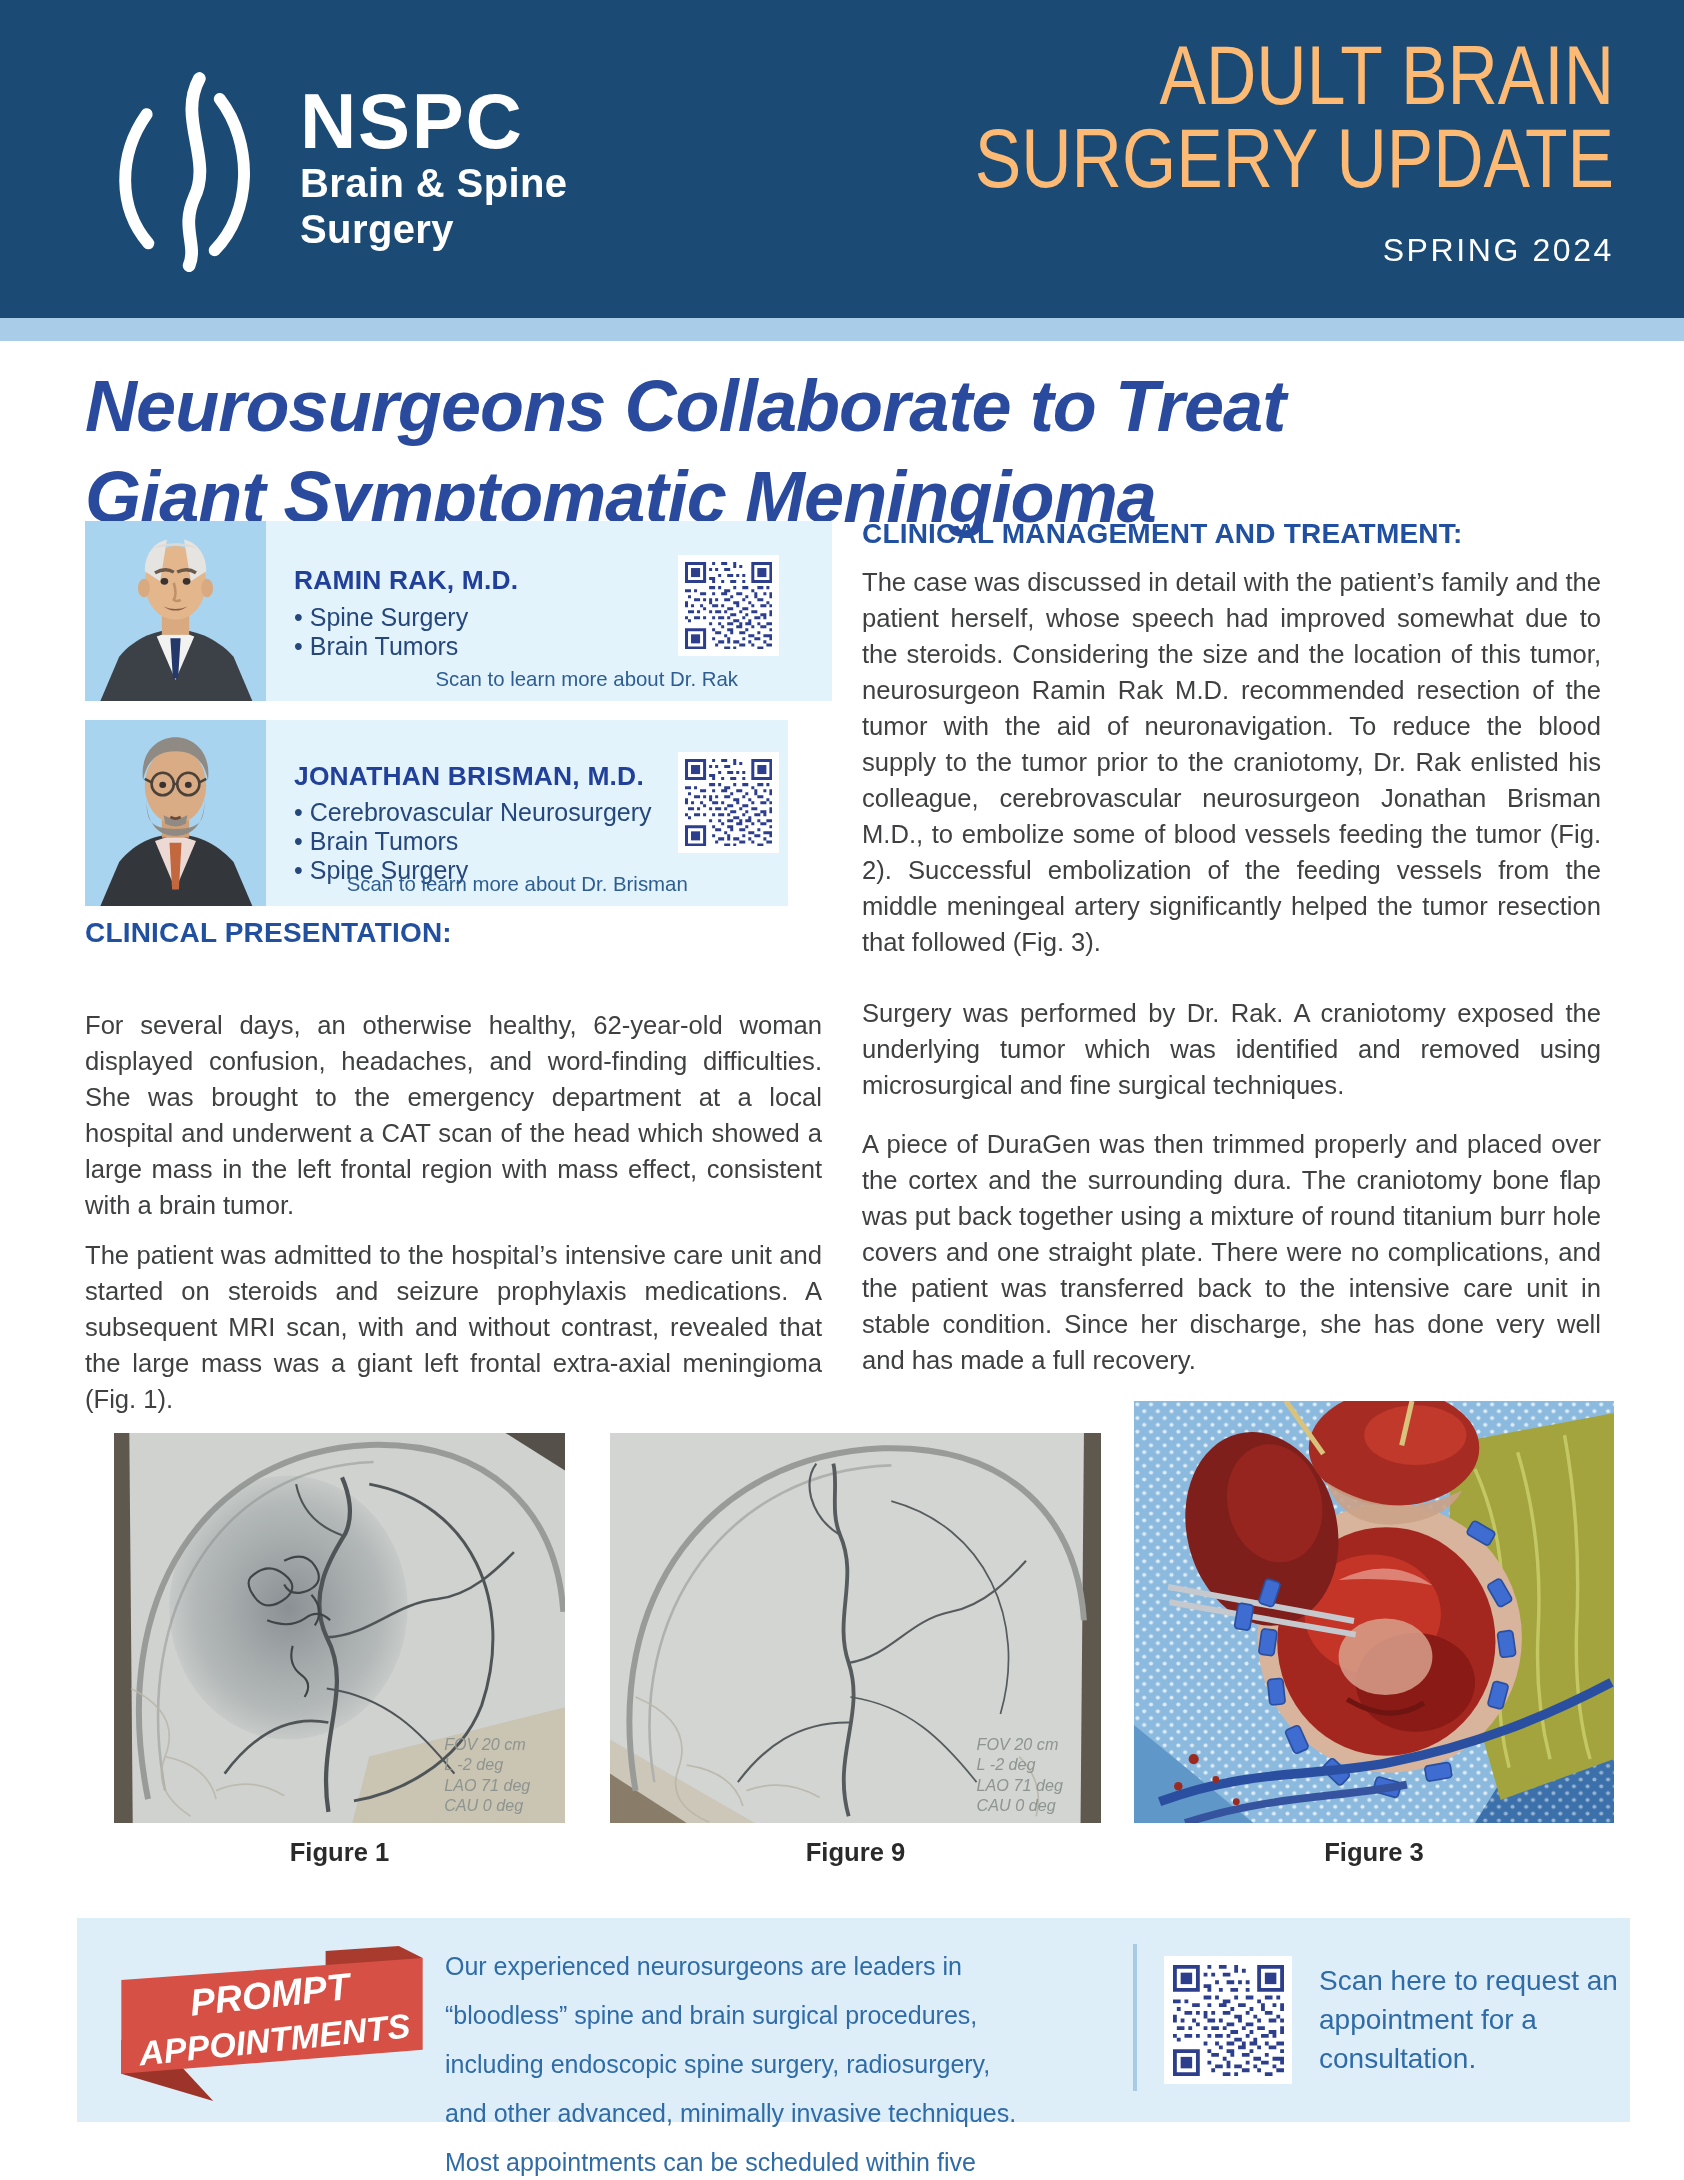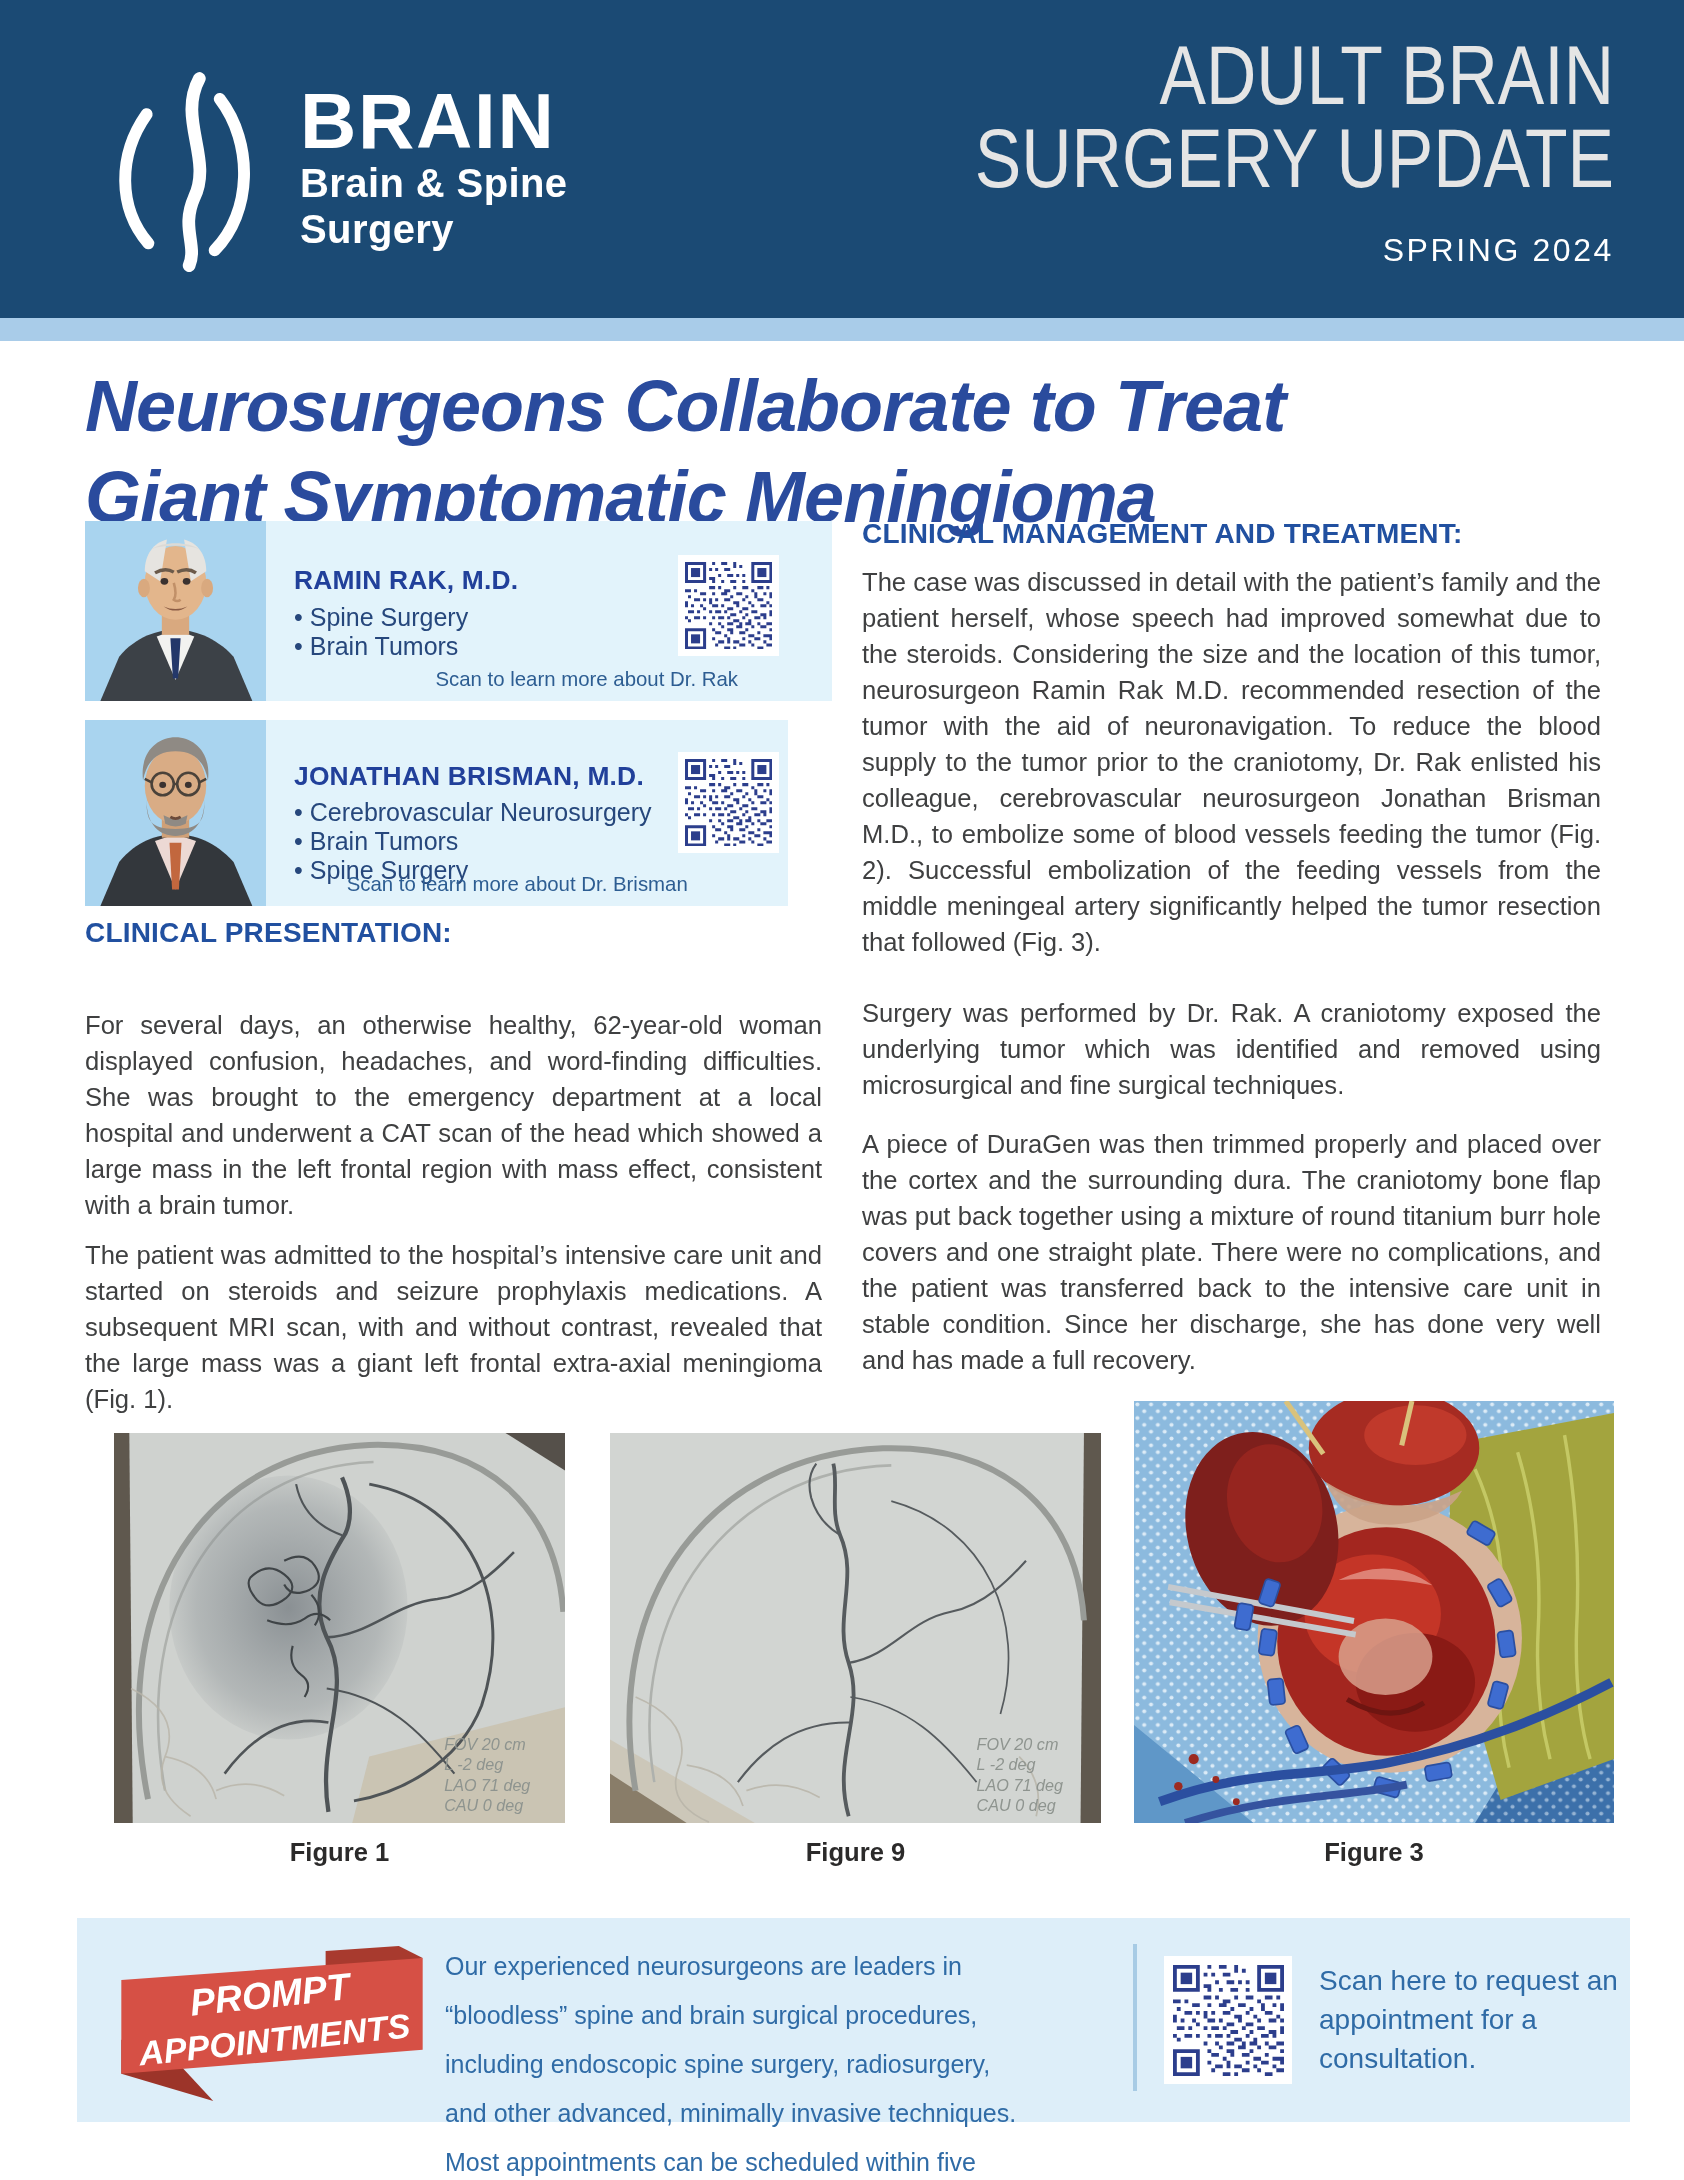--- a/index.html
+++ b/index.html
@@ -7,21 +7,21 @@
         font-family:"Liberation Sans", sans-serif;}
   .abs{position:absolute;}
 
   
   .header{left:0;top:0;width:1685px;height:318px;background:#1b4a74;}
   .stripe{left:0;top:318px;width:1685px;height:23px;background:#a9cce9;}
   .logo-icon{left:109px;top:70px;width:179px;height:204px;}
   .logo-text{left:300px;top:82px;color:#ffffff;}
   .logo-acronym{font-size:78px;font-weight:700;letter-spacing:1.7px;line-height:1.0;}
   .logo-line{font-size:40px;font-weight:700;line-height:1.15;letter-spacing:0.4px;}
-  .hdr-title{right:71px;top:34px;text-align:right;color:#e5e5e5;font-weight:400;}
+  .hdr-title{right:71px;top:34px;text-align:right;color:#fdba74;font-weight:400;}
   .hdr-title .tl{display:block;font-size:83px;line-height:1.0;transform:scaleX(.84);transform-origin:100% 50%;white-space:nowrap;}
   .season{right:71px;top:232px;text-align:right;color:#ffffff;font-size:32px;letter-spacing:2.6px;}
 
   
   .headline{left:85px;top:361px;width:1329px;color:#2a4b9d;font-size:72px;font-weight:700;font-style:italic;line-height:1.26;letter-spacing:-0.9px;}
   .headline span{display:block;white-space:nowrap;}
 
   
   .card{width:703px;background:#e2f3fb;}
   .card1{left:85px;top:521px;height:180px;padding-left:44px;}
@@ -80,21 +80,21 @@
 
   <div class="abs header">
     <svg class="abs logo-icon" viewBox="0 0 210 240">
       <g fill="none" stroke="#ffffff" stroke-linecap="round">
         <path d="M44,52 C10,100 10,162 46,204" stroke-width="14"></path>
         <path d="M106,10 C80,58 122,104 100,150 C84,186 104,206 94,230" stroke-width="15"></path>
         <path d="M130,34 C170,86 168,168 124,212" stroke-width="14"></path>
       </g>
     </svg>
     <div class="abs logo-text">
-      <div class="logo-acronym">BRAIN</div>
+      <div class="logo-acronym">NSPC</div>
       <div class="logo-line">Brain &amp; Spine</div>
       <div class="logo-line">Surgery</div>
     </div>
     <div class="abs hdr-title">
       <span class="tl">ADULT BRAIN</span>
       <span class="tl">SURGERY UPDATE</span>
     </div>
     <div class="abs season">SPRING 2024</div>
   </div>
   <div class="abs stripe"></div>

